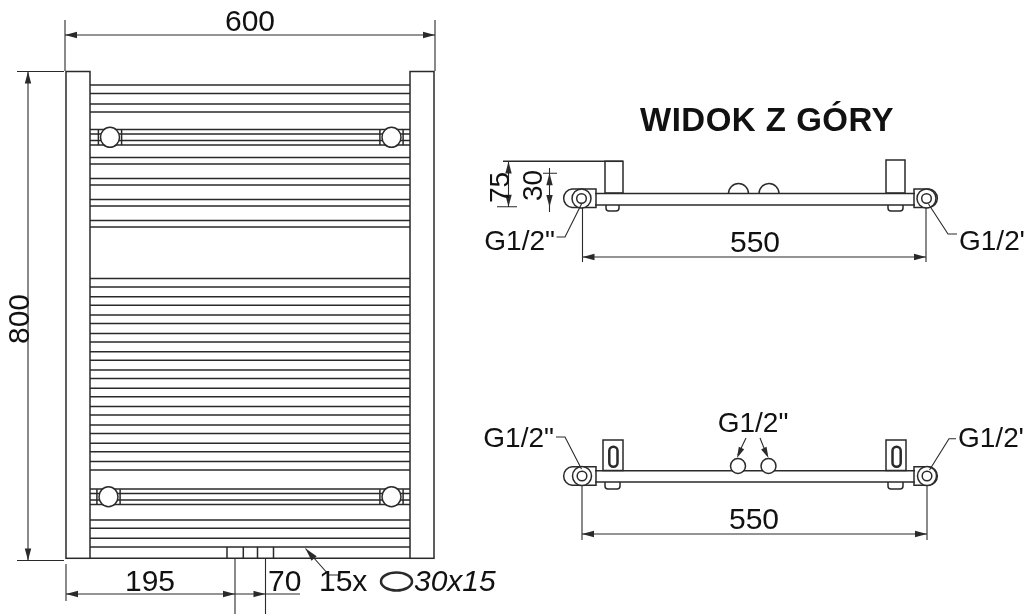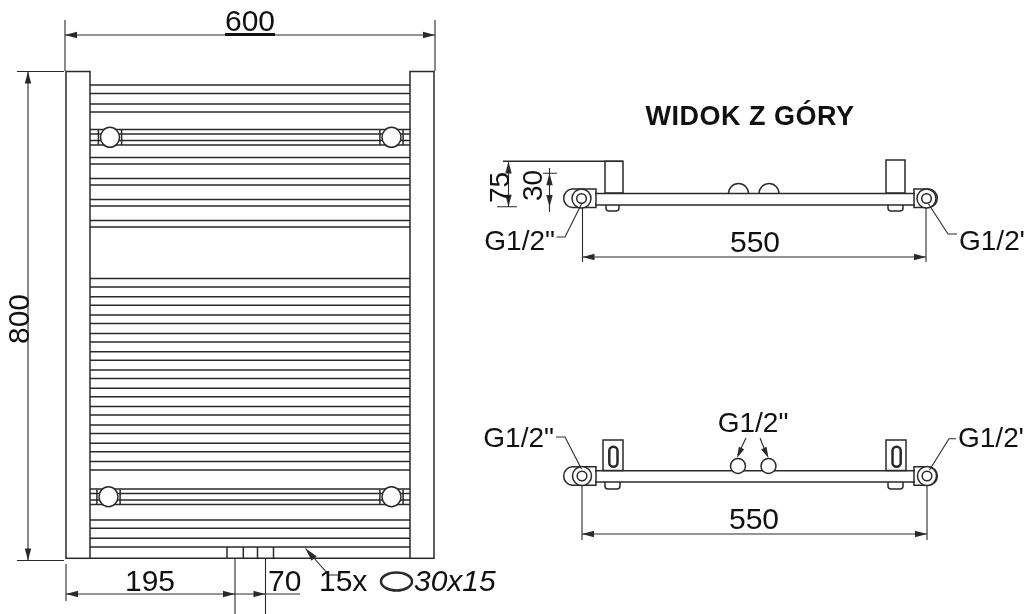--- a/index.html
+++ b/index.html
@@ -2,21 +2,21 @@
 <html><head>
 <meta charset="utf-8">
 <style>
   html,body{margin:0;padding:0;background:#fff;}
   #stage{position:relative;width:1024px;height:614px;background:#fff;overflow:hidden;
          font-family:"Liberation Sans",sans-serif;color:#111;}
   #drawing{position:absolute;left:0;top:0;}
   .lbl{position:absolute;line-height:1;white-space:nowrap;color:#111;}
   .dim{font-size:30px;}
   .dimsm{font-size:28px;}
-  .title{font-size:27px;font-weight:600;letter-spacing:.5px;}
+  .title{font-size:33px;font-weight:600;letter-spacing:.5px;}
   .rot{transform:rotate(-90deg);transform-origin:top left;}
   .ctr{text-align:center;}
   .rgt{text-align:right;}
 </style>
 </head>
 <body>
 
 <div id="stage">
 
   <svg id="drawing" width="1024" height="614" viewBox="0 0 1024 614">
@@ -110,21 +110,21 @@
       <path d="M746 438L737.8 455M760 438L766.8 455"></path>
     </g>
     <g fill="#2a2a2a" stroke="none">
       <polygon points="582,534 594,530.8 594,537.2"></polygon>
       <polygon points="927,534 915,530.8 915,537.2"></polygon>
       <polygon points="737,458 738.8,446.8 744.2,449.2"></polygon>
       <polygon points="768.5,458 761.1,449.4 766.5,446.8"></polygon>
     </g>
   </svg>
 
-  <div class="lbl dim ctr" style="left:200px;top:6px;width:100px;text-decoration:underline;">600</div>
+  <div class="lbl dim ctr" style="left:200px;top:6px;width:100px;">600</div>
 
   <div class="lbl dim rot" style="left:4px;top:344px;">800</div>
 
   <div class="lbl dim ctr" style="left:105px;top:566px;width:90px;">195</div>
 
   <div class="lbl dim" style="left:268px;top:566px;">70</div>
 
   <div class="lbl dim" style="left:319px;top:566px;">15x</div>
 
   <div class="lbl dim" style="left:414px;top:566px;font-style:italic;">30x15</div>

